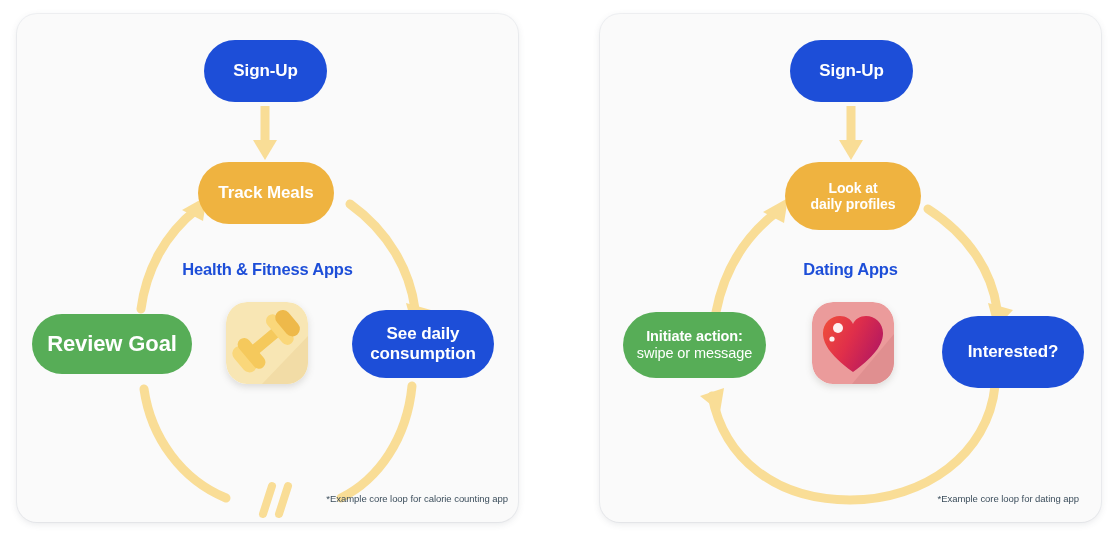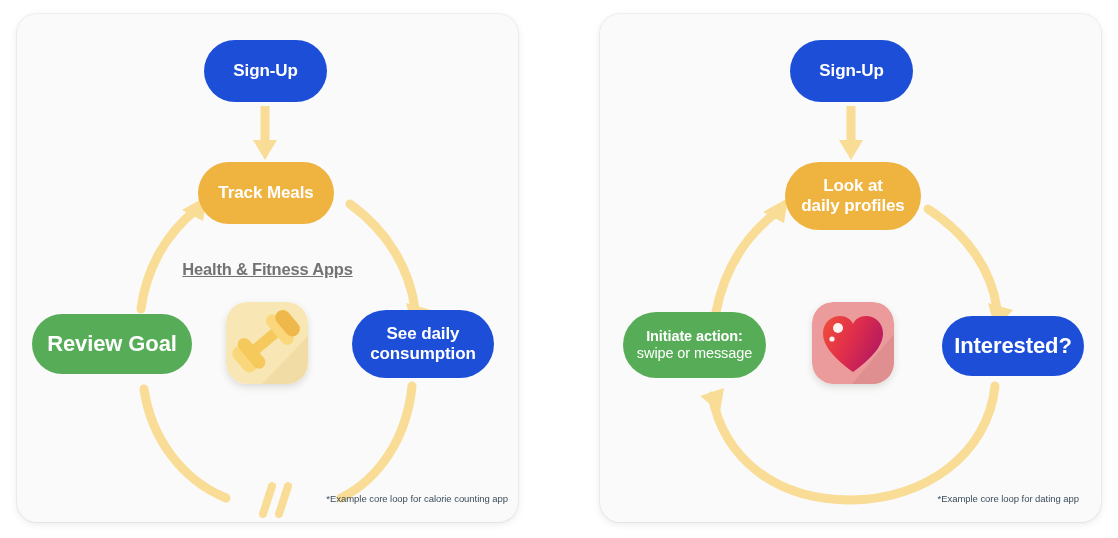--- a/index.html
+++ b/index.html
@@ -66,23 +66,22 @@
   .pill-amber  { background: #efb340; }
   .pill-green  { background: #57ad57; }
 
   
   .section-title {
     position: absolute;
     width: 100%;
     text-align: center;
     font-size: 16.5px;
     font-weight: bold;
-    color: #737373;
+    color: #1d4ed8;
     letter-spacing: -0.2px;
-    text-decoration: underline;
   }
 
   
   .footnote {
     position: absolute;
     font-size: 9.5px;
     color: #3c4e5c;
     letter-spacing: -0.05px;
     white-space: nowrap;
   }
@@ -177,34 +176,35 @@
         <polygon points="163,198 188,184 184,209" fill="#f9dd96"></polygon>
 
         <line x1="251" y1="92" x2="251" y2="128" stroke="#f9dd96" stroke-width="9" stroke-linecap="butt"></line>
         <polygon points="239,126 263,126 251,146" fill="#f9dd96"></polygon>
       </svg>
 
       <div class="pill pill-teal" style="left:190px; top:26px; width:123px; height:62px; font-size:17px;">
         <span class="l1">Sign-Up</span>
       </div>
 
-      <div class="pill pill-amber" style="left:185px; top:148px; width:136px; height:68px; font-size:17px;">
+      <div class="pill pill-amber" style="left:185px; top:148px; width:136px; height:68px; font-size:14px;">
         <span class="l1">Look at</span>
         <span class="l2">daily profiles</span>
       </div>
 
-      <div class="pill pill-teal" style="left:342px; top:302px; width:142px; height:60px; font-size:22px;">
+      <div class="pill pill-teal" style="left:342px; top:302px; width:142px; height:72px; font-size:17px;">
         <span class="l1">Interested?</span>
       </div>
 
       <div class="pill pill-green two-weight" style="left:23px; top:298px; width:143px; height:66px; font-size:14.5px;text-align:center;">
         <span class="l1">Initiate action:</span>
         <span class="l2">swipe or message</span>
       </div>
 
+      <div class="section-title" style="top:246px;">Dating Apps</div>
 
       <div class="app-icon" style="left:212px; top:288px;">
         <svg viewBox="0 0 82 82">
           <defs>
             <linearGradient id="heartGrad" x1="0" y1="0" x2="1" y2="0.45">
               <stop offset="0%" stop-color="#f0503a"></stop>
               <stop offset="52%" stop-color="#e02f4a"></stop>
               <stop offset="100%" stop-color="#b81a5e"></stop>
             </linearGradient>
           </defs>

